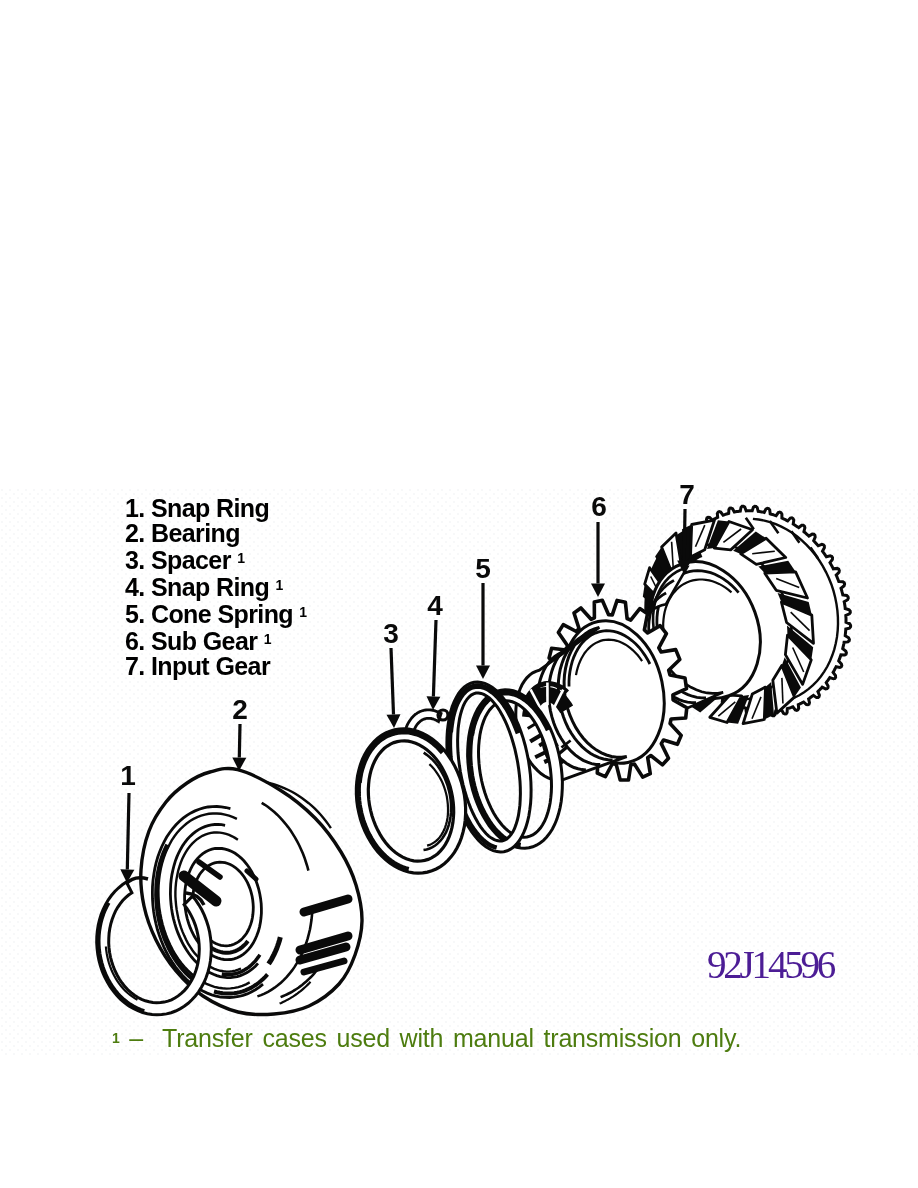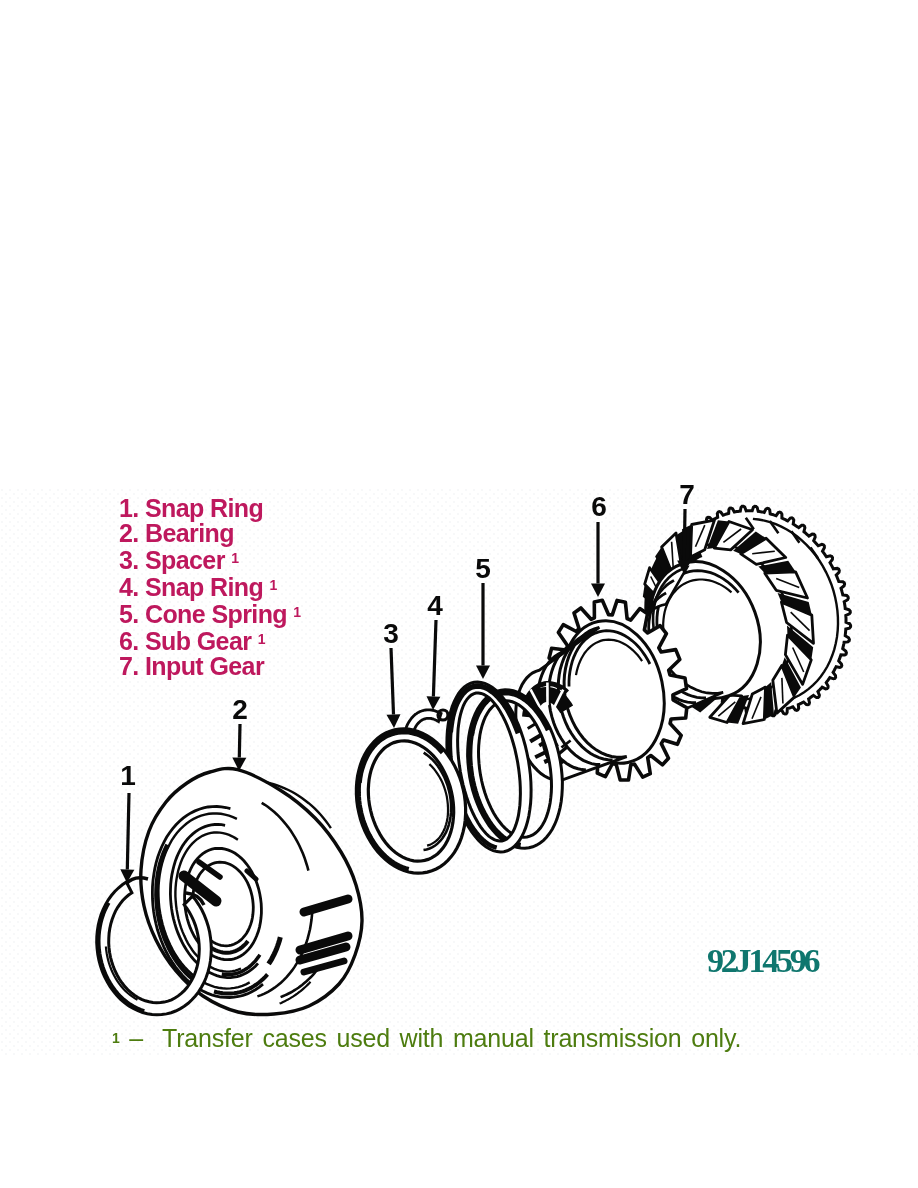--- a/index.html
+++ b/index.html
@@ -1,19 +1,19 @@
 <!DOCTYPE html>
 <html><head>
 <meta charset="utf-8">
 <style>
 html,body{margin:0;padding:0;width:918px;height:1188px;background:#fff;overflow:hidden}
 body{font-family:"Liberation Sans", sans-serif;position:relative}
-.lst{position:absolute;left:119px;top:496px;font-size:25px;font-weight:bold;line-height:25px;letter-spacing:-0.6px;color:#be185d;white-space:pre}
+.lst{position:absolute;left:125px;top:496px;font-size:25px;font-weight:bold;line-height:25px;letter-spacing:-0.6px;color:#000000;white-space:pre}
 .lst sup{font-size:14px;vertical-align:6px;letter-spacing:0}
-.fig{position:absolute;left:707px;top:942px;font-family:"Liberation Serif",serif;font-weight:bold;font-size:34px;letter-spacing:-3.2px;color:#0f766e}
+.fig{position:absolute;left:707px;top:942px;font-family:"Liberation Serif",serif;font-weight:normal;font-size:39px;letter-spacing:-3.2px;color:#4c1d95}
 .fn{position:absolute;left:112px;top:1024px;font-size:25px;color:#4d7c0f;letter-spacing:-0.2px;word-spacing:3px;white-space:pre}
 .fn sup{font-size:14px;vertical-align:4px;font-weight:bold}
 </style>
 </head>
 <body>
 <svg width="918" height="1188" viewBox="0 0 918 1188" style="position:absolute;left:0;top:0">
 <defs>
 <pattern id="dots" width="8" height="8" patternUnits="userSpaceOnUse">
 <circle cx="2" cy="2" r="0.8" fill="#edf0f2"></circle>
 <circle cx="6" cy="6" r="0.8" fill="#edf0f2"></circle>

